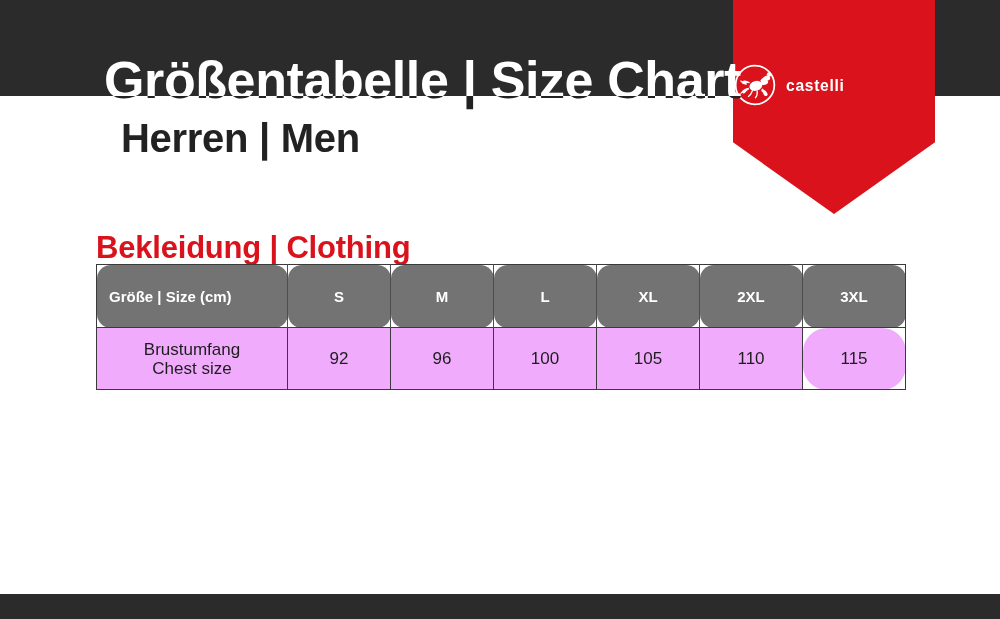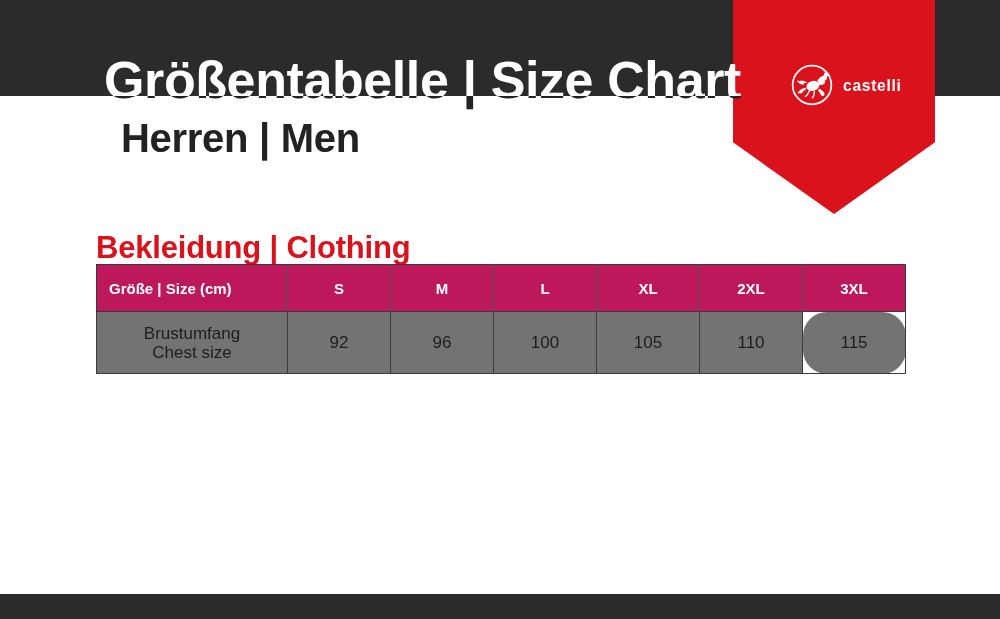--- a/index.html
+++ b/index.html
@@ -53,21 +53,21 @@
     clip-path: polygon(0 0, 100% 0, 100% 66.5%, 50% 100%, 0 66.5%);
   }
   .brand {
     position: absolute;
     left: 0;
     top: 58px;
     width: 202px;
     height: 54px;
     display: flex;
     align-items: center;
-    justify-content: flex-end;
+    justify-content: flex-start;
     gap: 9px;
   }
   .brand-mark {
     width: 44px;
     height: 44px;
     flex: 0 0 auto;
   }
   .brand-word {
     display: block;
     width: 92px;
@@ -145,48 +145,49 @@
   table.size-chart {
     border-collapse: collapse;
     table-layout: fixed;
     width: 809px;
     border: 1px solid #3a3a3a;
   }
   table.size-chart col.c-label { width: 191px; }
   table.size-chart col.c-val   { width: 103px; }
 
   table.size-chart thead th {
-    background: #be185d;
+    background: #737373;
     color: #ffffff;
     font-size: 15px;
     font-weight: bold;
     height: 46px;
     border-right: 1px solid #4e4e4e;
-    padding: 0;
+    padding: 8px;
     text-align: center;
     vertical-align: middle;
+    border-radius: 14px;
   }
   table.size-chart thead th:last-child { border-right: none; }
   table.size-chart thead th.th-label {
     text-align: left;
     padding-left: 12px;
     font-size: 15px;
   }
 
   table.size-chart tbody td {
     border-top: 1px solid #3a3a3a;
     border-right: 1px solid #3a3a3a;
     height: 61px;
     padding: 0;
     text-align: center;
     vertical-align: middle;
     font-size: 17px;
     font-weight: normal;
     color: #1d1d1d;
-    background: #737373;
+    background: #f0abfc;
   }
   table.size-chart tbody td:last-child { border-right: none; border-radius: 24px; }
 
   td.cell-label {
     text-align: left;
     padding-left: 12px;
     font-size: 15.5px;
     font-weight: bold;
     color: #1d1d1d;
     line-height: 19px;

